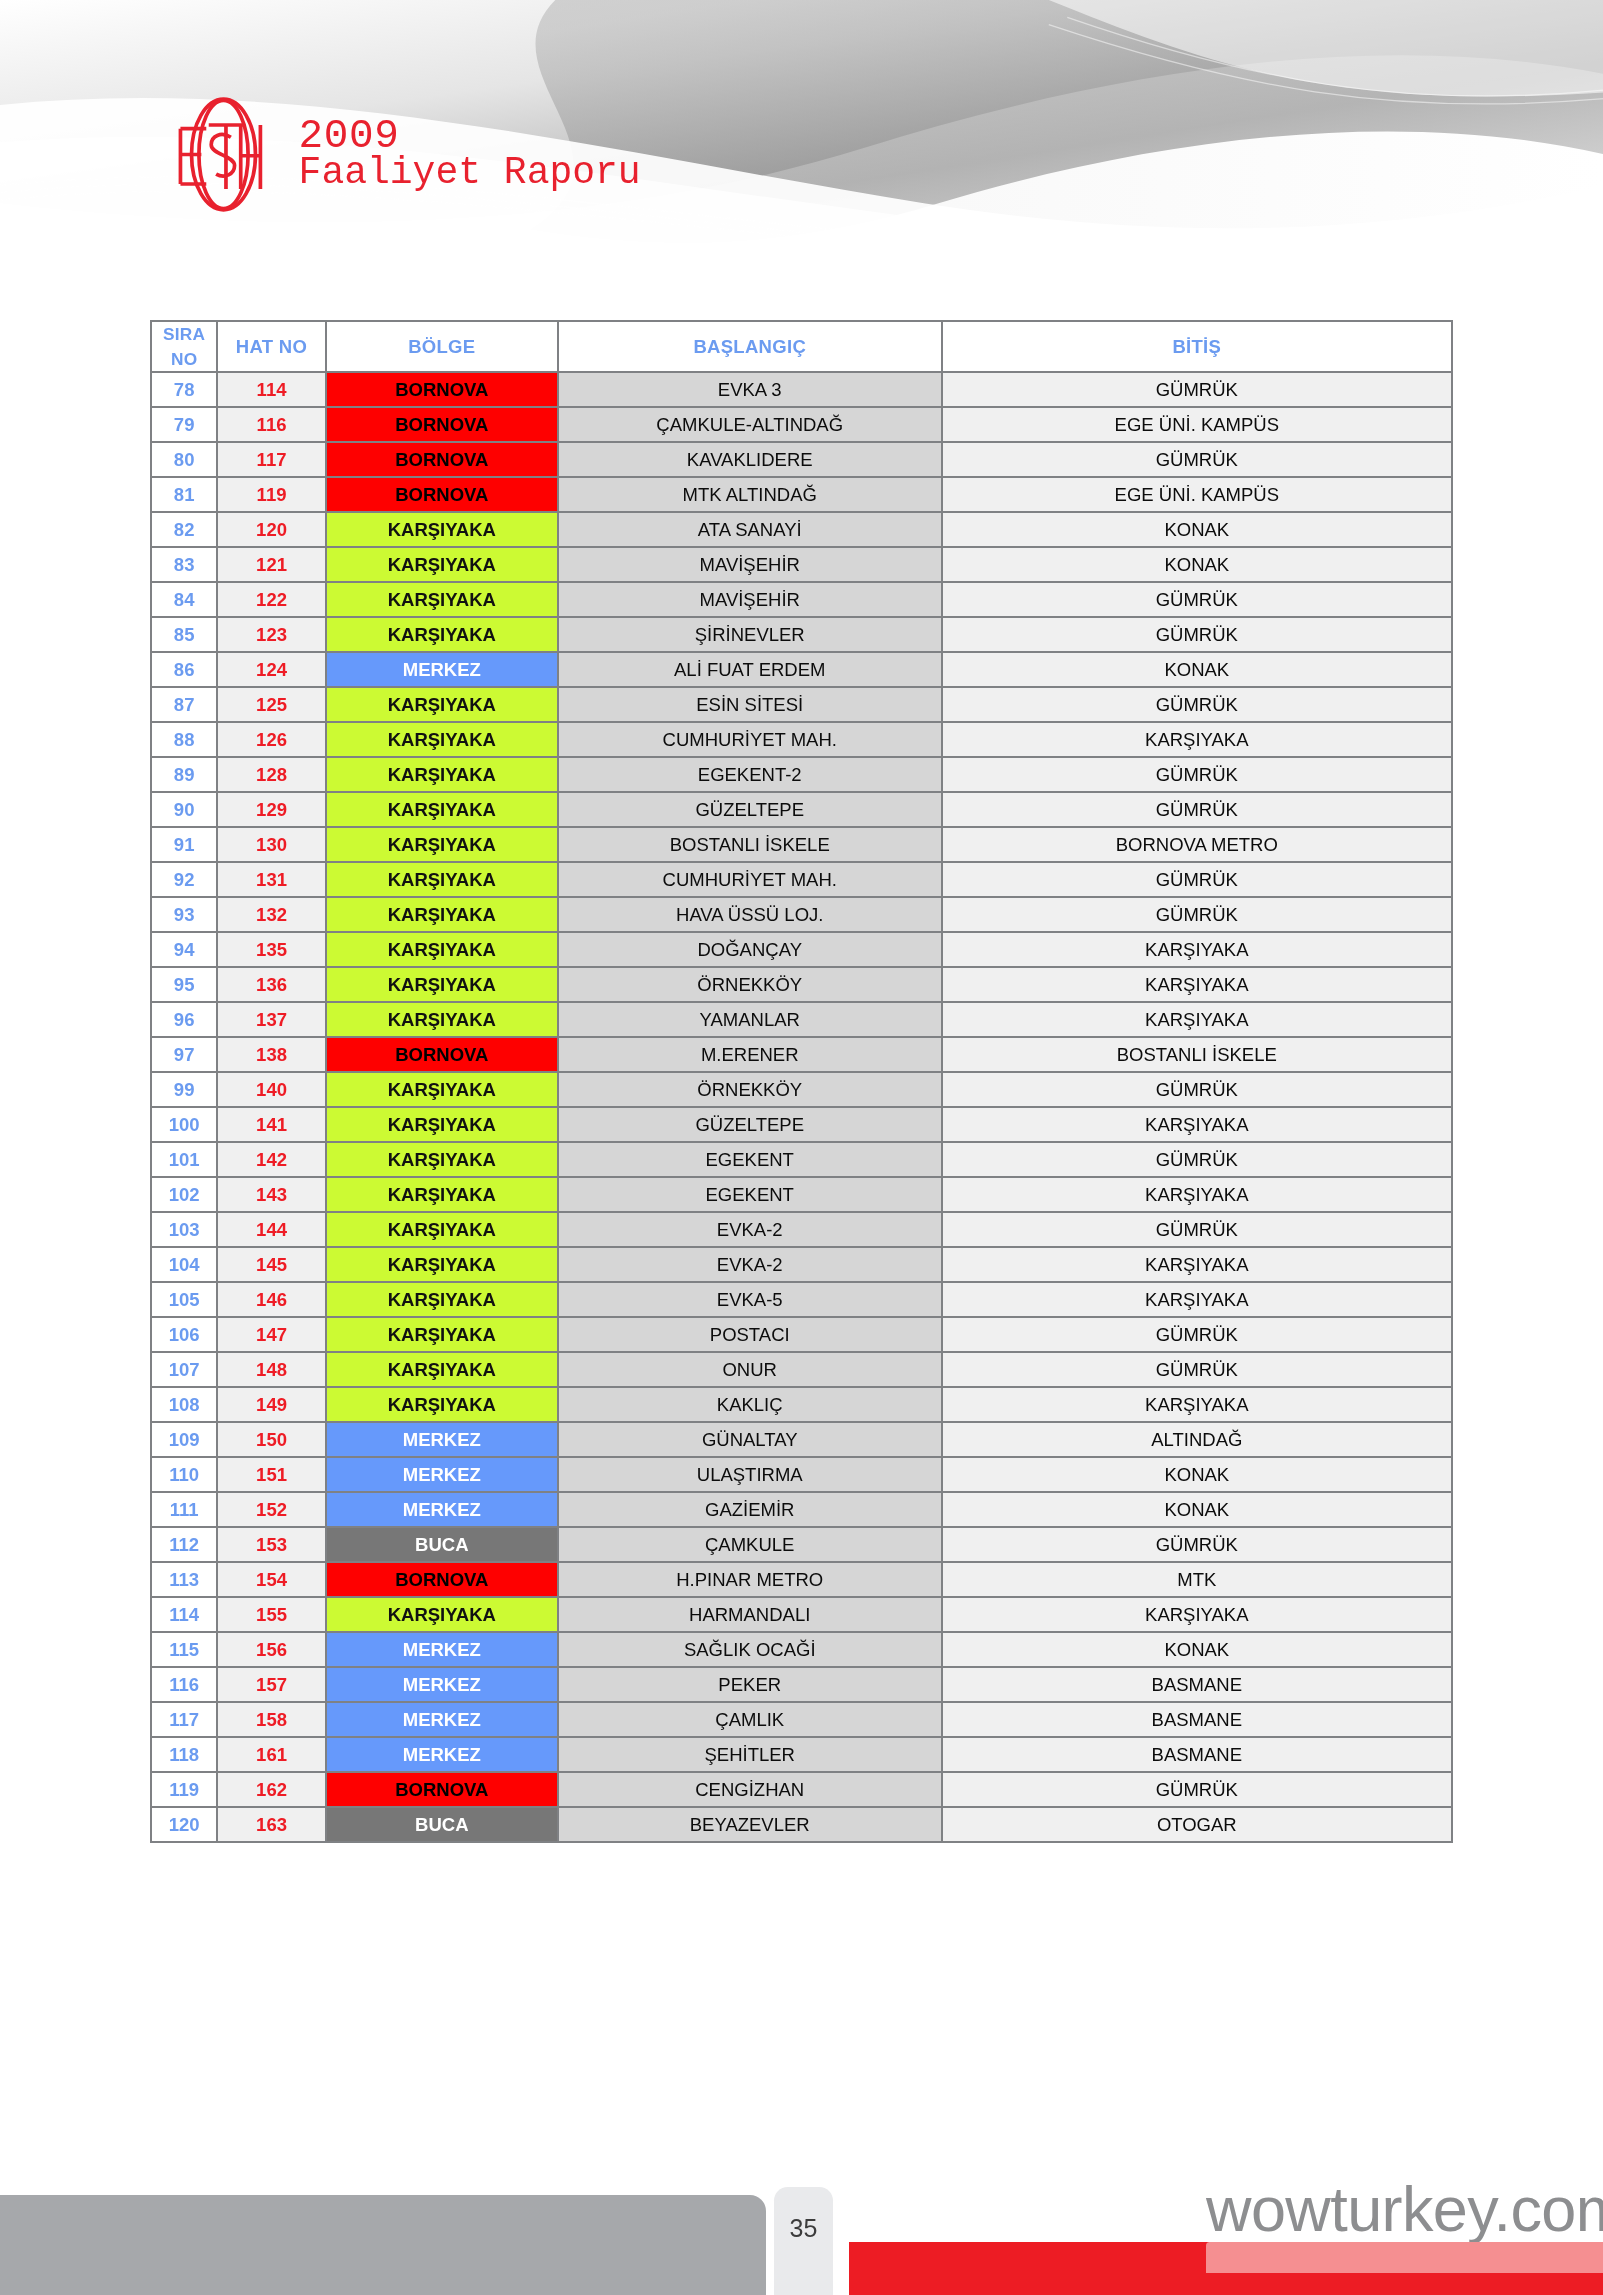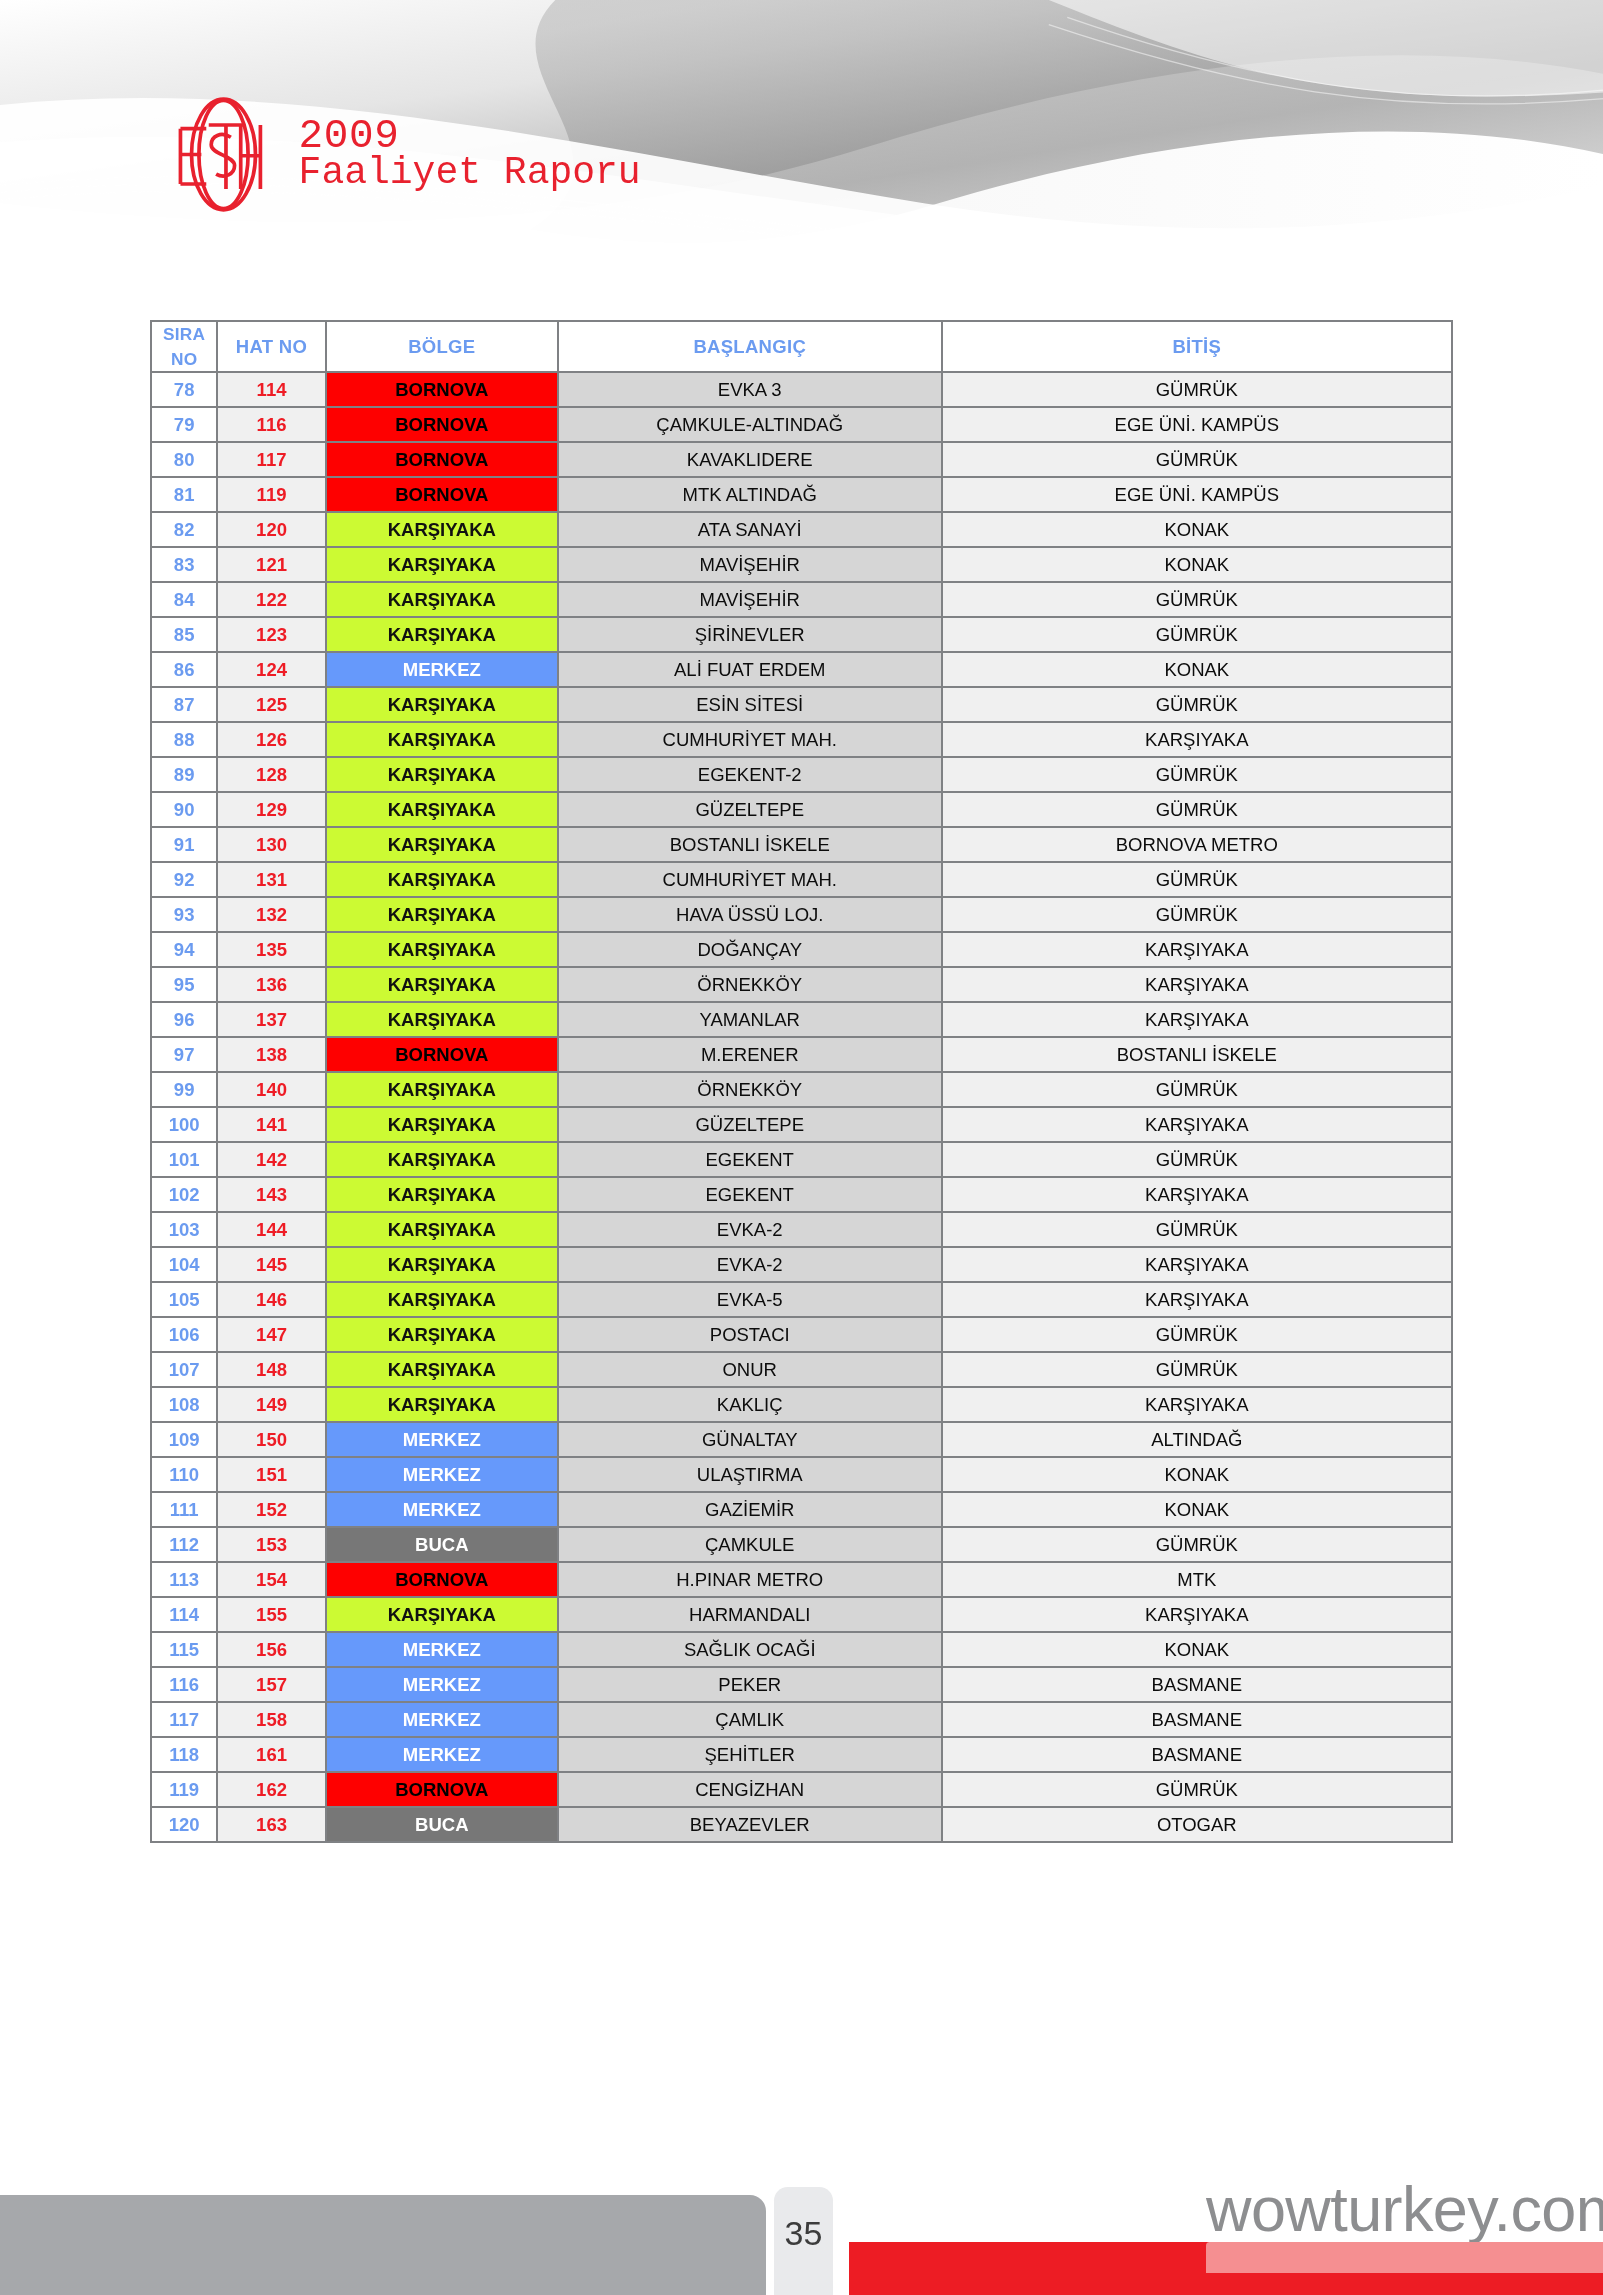--- a/index.html
+++ b/index.html
@@ -95,21 +95,21 @@
     border-top-right-radius: 16px;
   }
   .footer-page {
     position: absolute; left: 774px; top: 2187px;
     width: 59px; height: 109px;
     background: #e9eaec;
     border-top-left-radius: 13.6px; border-top-right-radius: 13.6px;
     display: flex; justify-content: center; align-items: flex-start;
     padding-top: 26.5px;
   }
-  .footer-page span { font-size: 34px; color: #3c3c3c; }
+  .footer-page span { font-size: 25px; color: #3c3c3c; }
   .footer-red {
     position: absolute; left: 849px; top: 2242px;
     width: 754px; height: 53px;
     background: #ed1c24;
   }
   .footer-red-light {
     position: absolute; left: 1206px; top: 2242px;
     width: 398px; height: 31px;
     background: #f58f91;
     border-top-left-radius: 3.7px;

